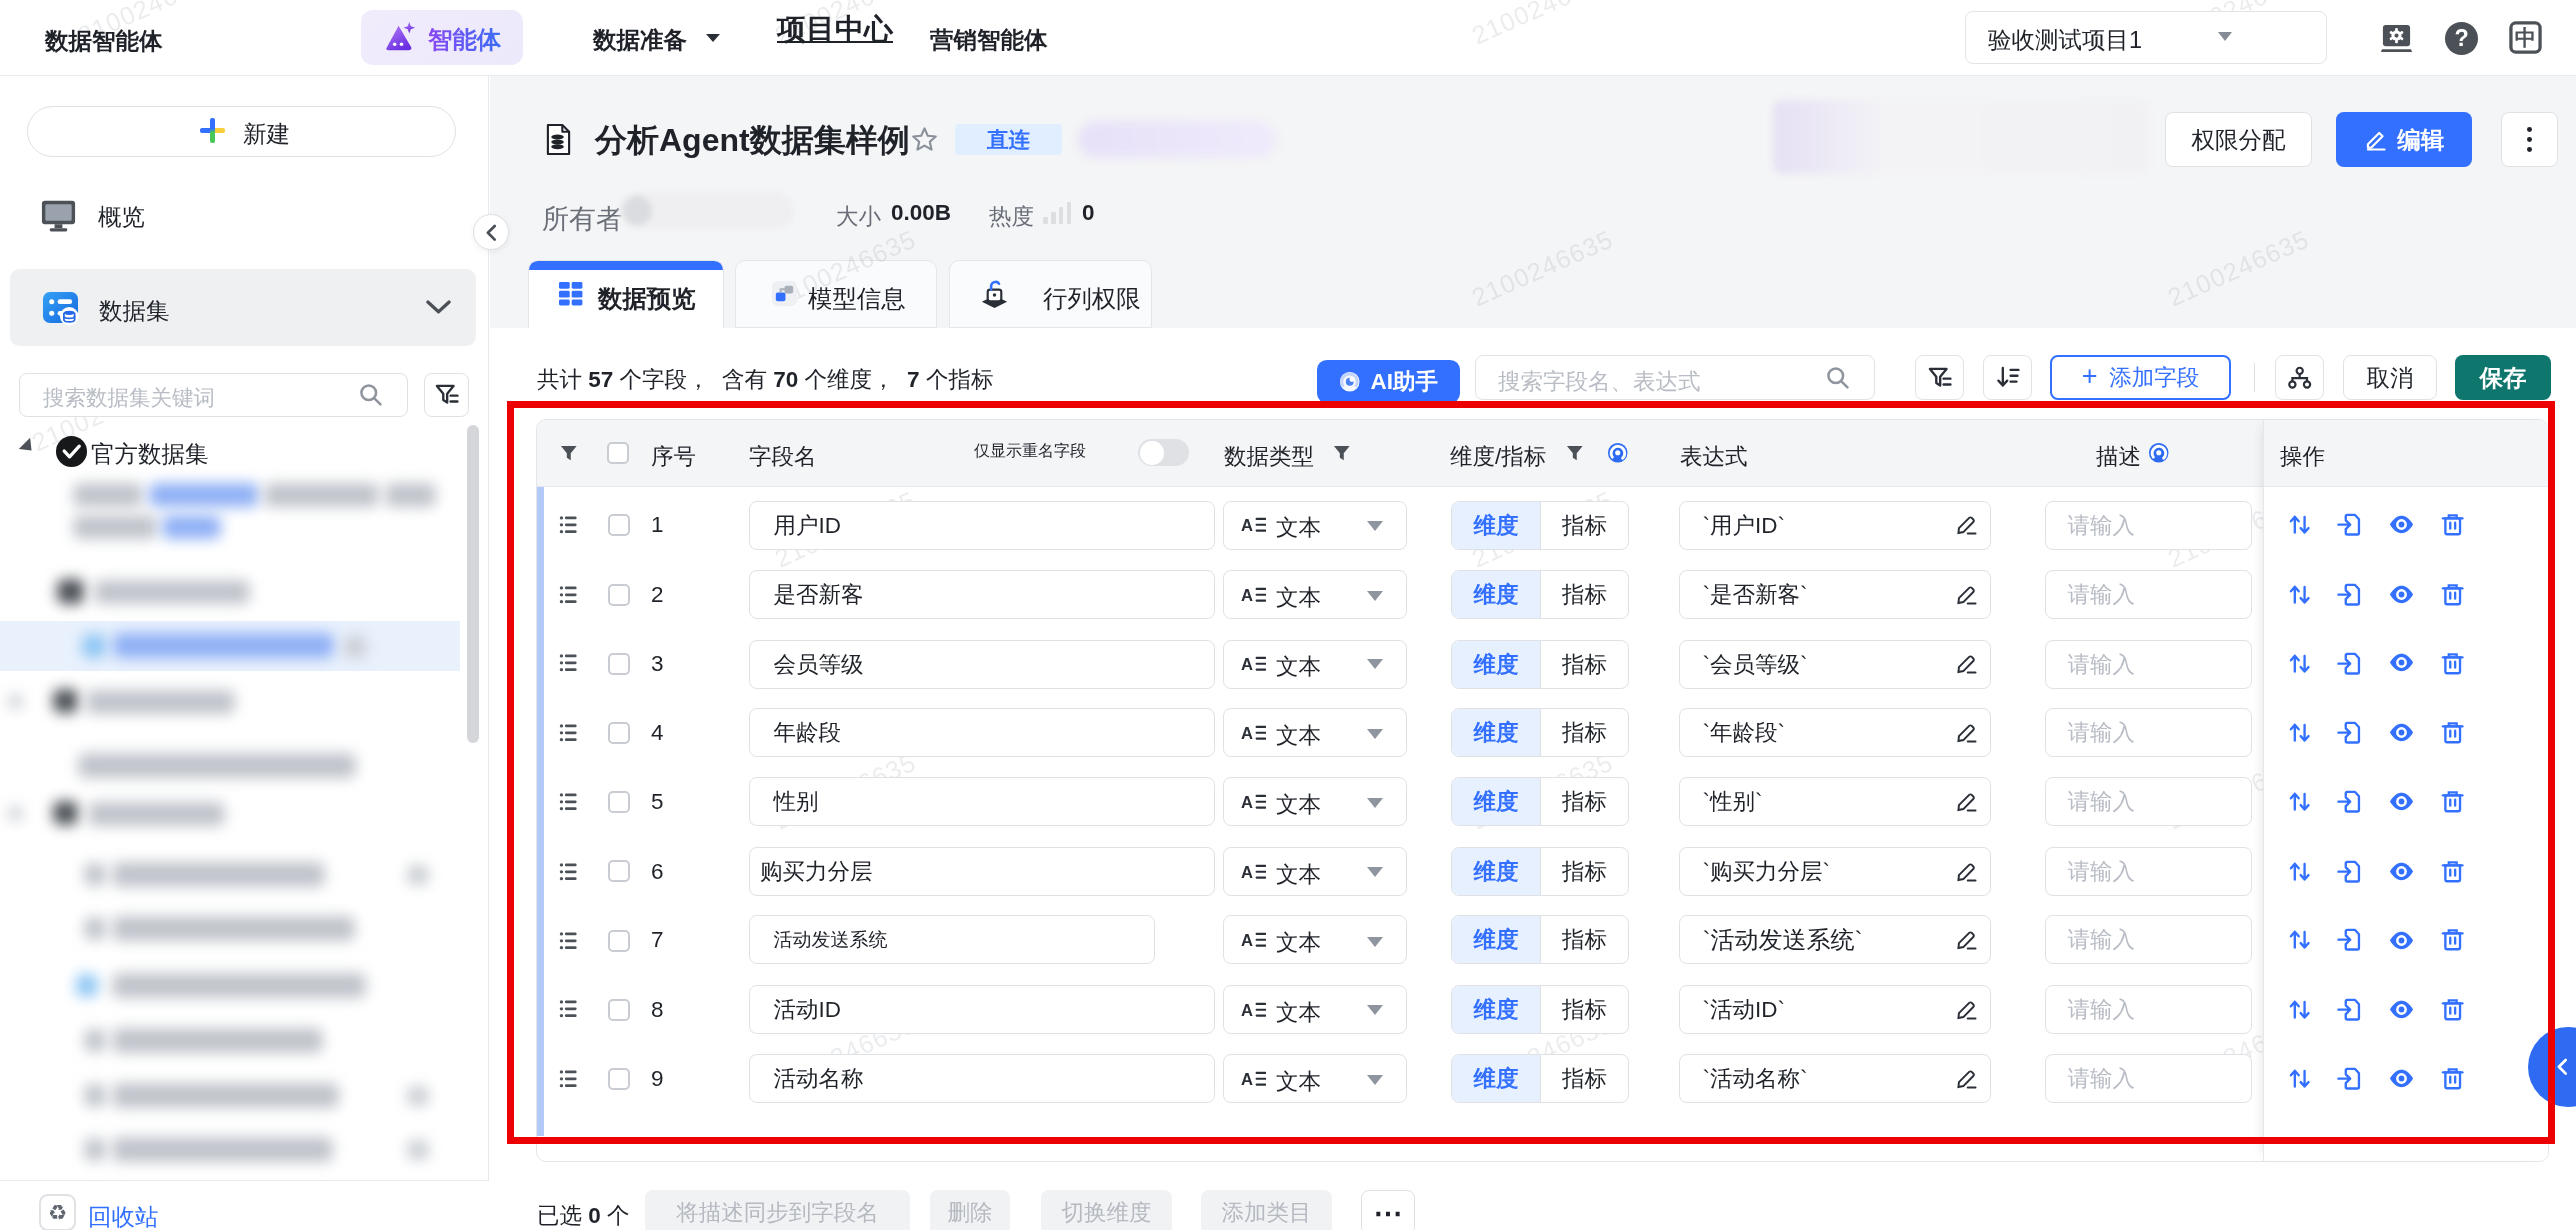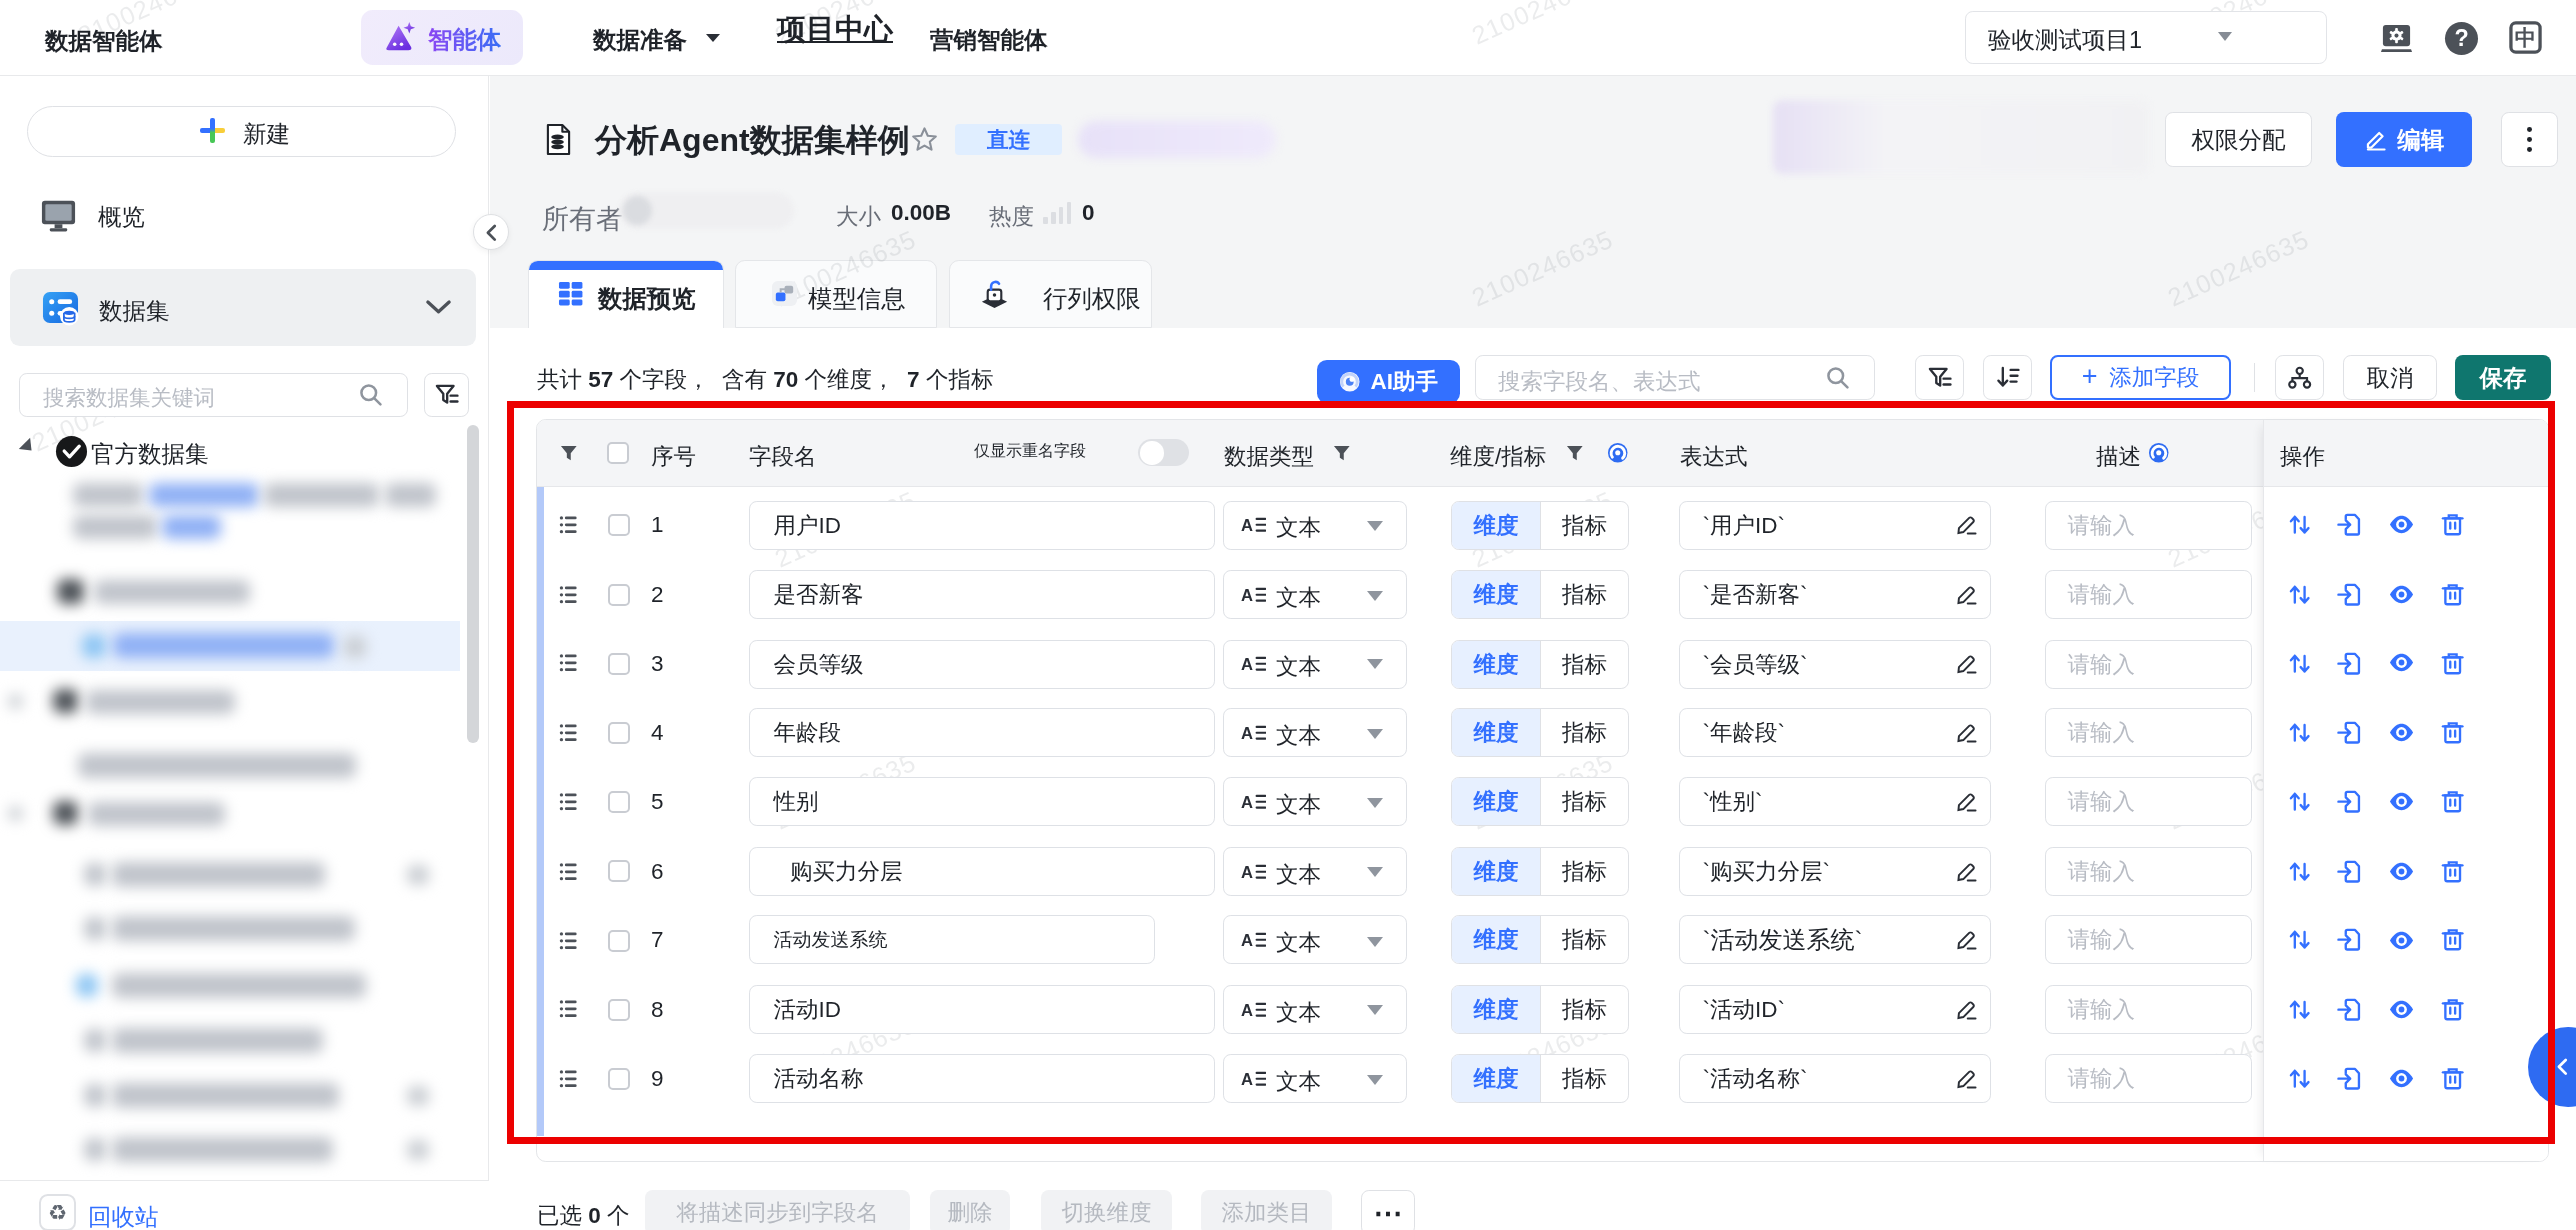--- a/index.html
+++ b/index.html
@@ -623,21 +623,21 @@
         <circle cx="2.5" cy="3" r="1.7"></circle>
         <rect x="6" y="1.6" width="12" height="2.8" rx="1.4"></rect>
         <circle cx="2.5" cy="10" r="1.7"></circle>
         <rect x="6" y="8.6" width="12" height="2.8" rx="1.4"></rect>
         <circle cx="2.5" cy="17" r="1.7"></circle>
         <rect x="6" y="15.6" width="12" height="2.8" rx="1.4"></rect>
       </g>
     </svg></div>
 <div class="abs" style="left:608px;top:860px;width:21.5px;height:21.5px;border:2px solid #c9ccd2;border-radius:4.9px;background:#fff;z-index:6;"></div>
 <div class="abs" style="left:651px;top:859px;font-size:22.5px;z-index:6;">6</div>
-<div class="inp" style="left:749px;top:847px;width:466px;height:49px;padding-left:40px;font-size:22.5px;z-index:6;">购买力分层</div>
+<div class="inp" style="left:749px;top:847px;width:466px;height:49px;padding-left:10px;font-size:22.5px;z-index:6;">购买力分层</div>
 <div class="inp" style="left:1223px;top:847px;width:184px;height:49px;z-index:6;"></div>
 <div class="abs" style="left:1241px;top:861px;z-index:7;"><svg width="25.4" height="21.5" viewBox="0 0 26 22" style="">
       <text x="0" y="17" font-size="17" font-weight="bold" fill="#2a2e36" font-family="Liberation Sans">A</text>
       <g stroke="#2a2e36" stroke-width="2.2" stroke-linecap="round">
         <line x1="16" y1="5" x2="25" y2="5"></line>
         <line x1="16" y1="11" x2="25" y2="11"></line>
         <line x1="16" y1="17" x2="25" y2="17"></line>
       </g>
     </svg></div>
 <div class="abs" style="left:1276px;top:859px;font-size:22.5px;z-index:7;">文本</div>

